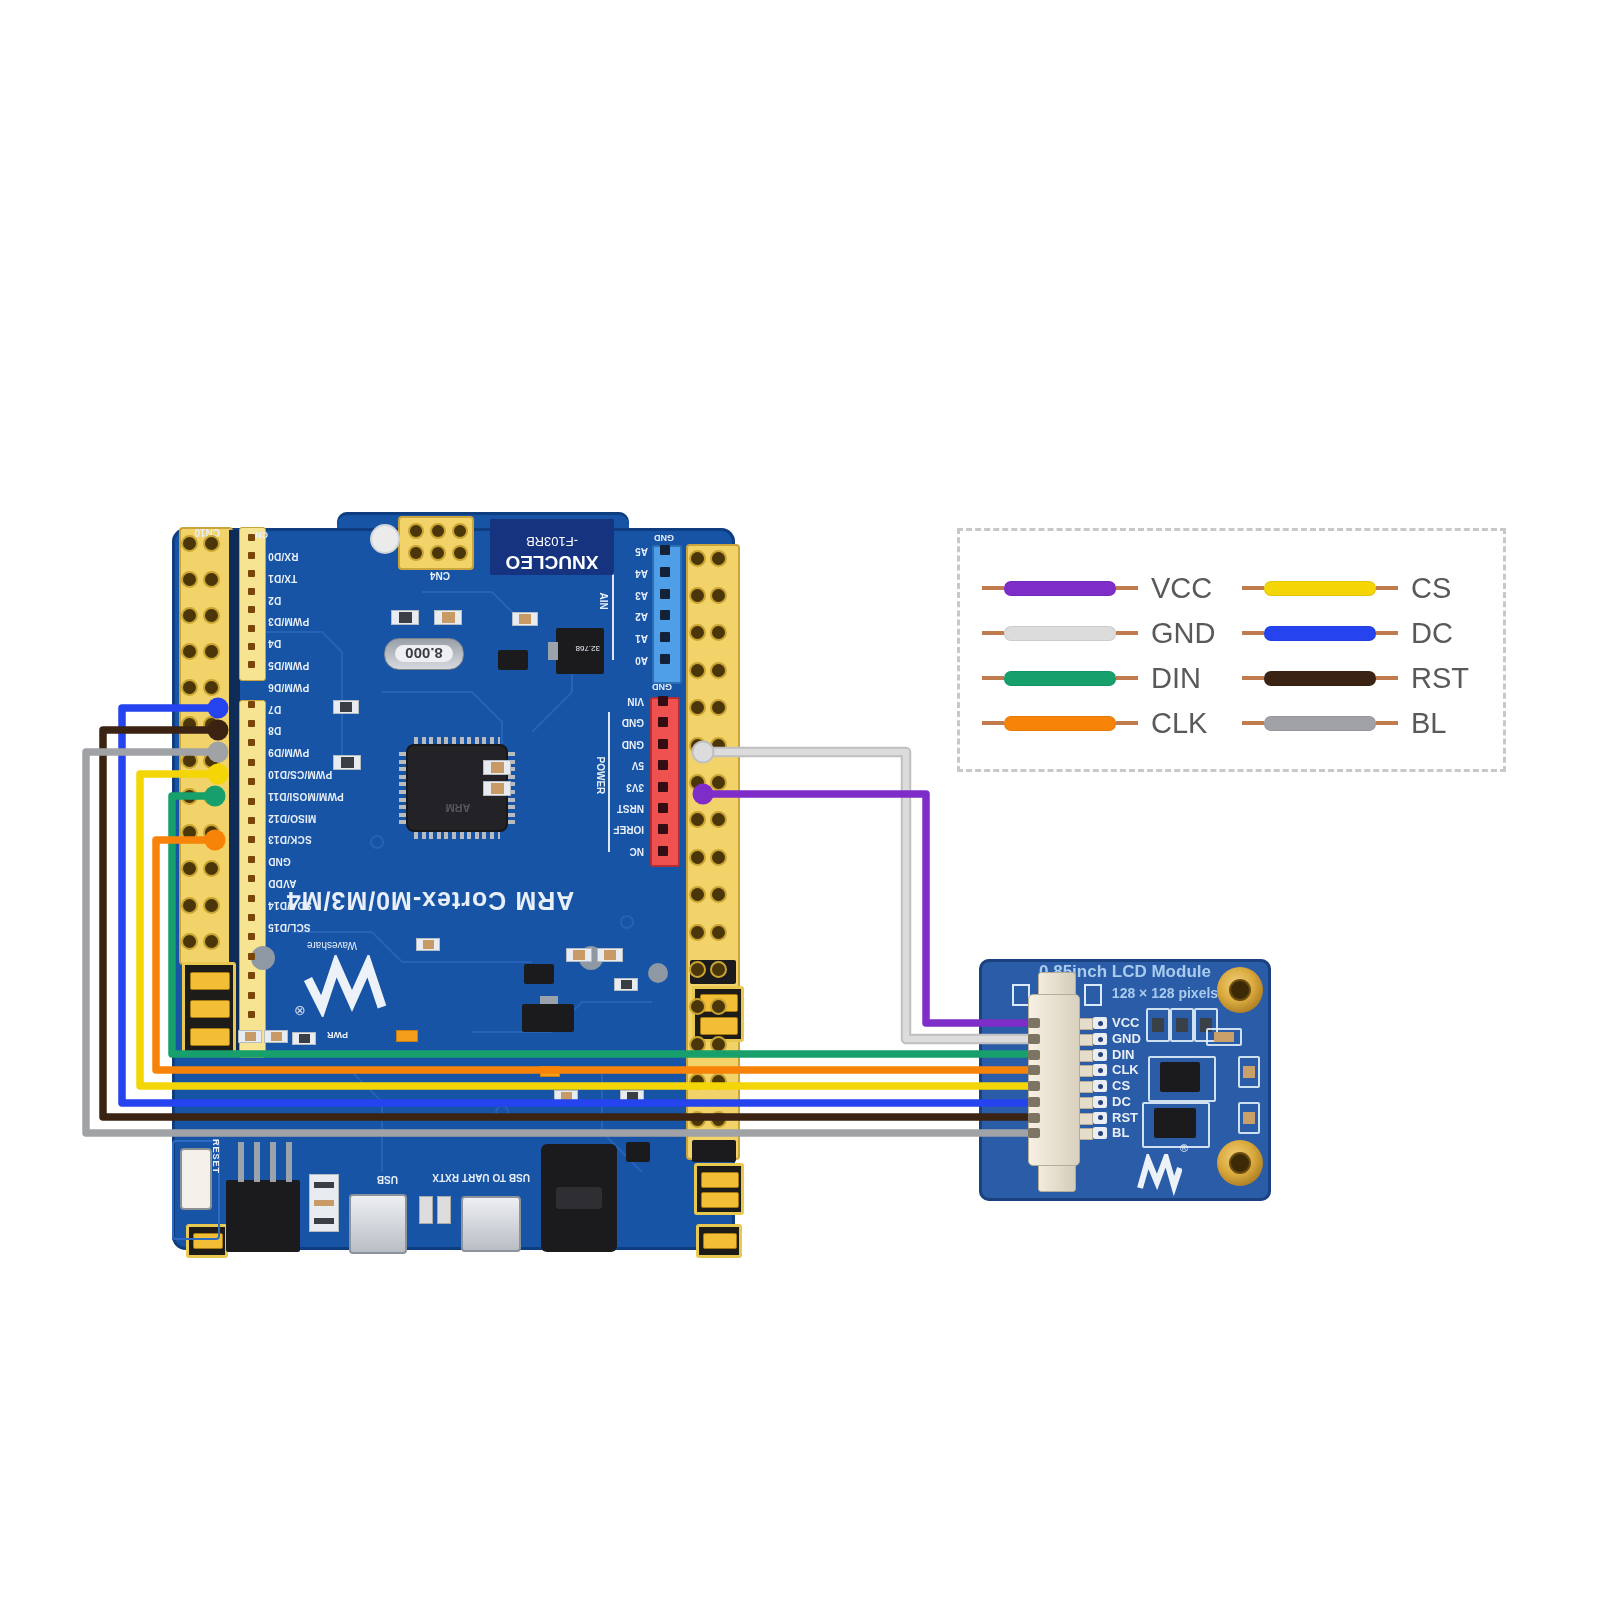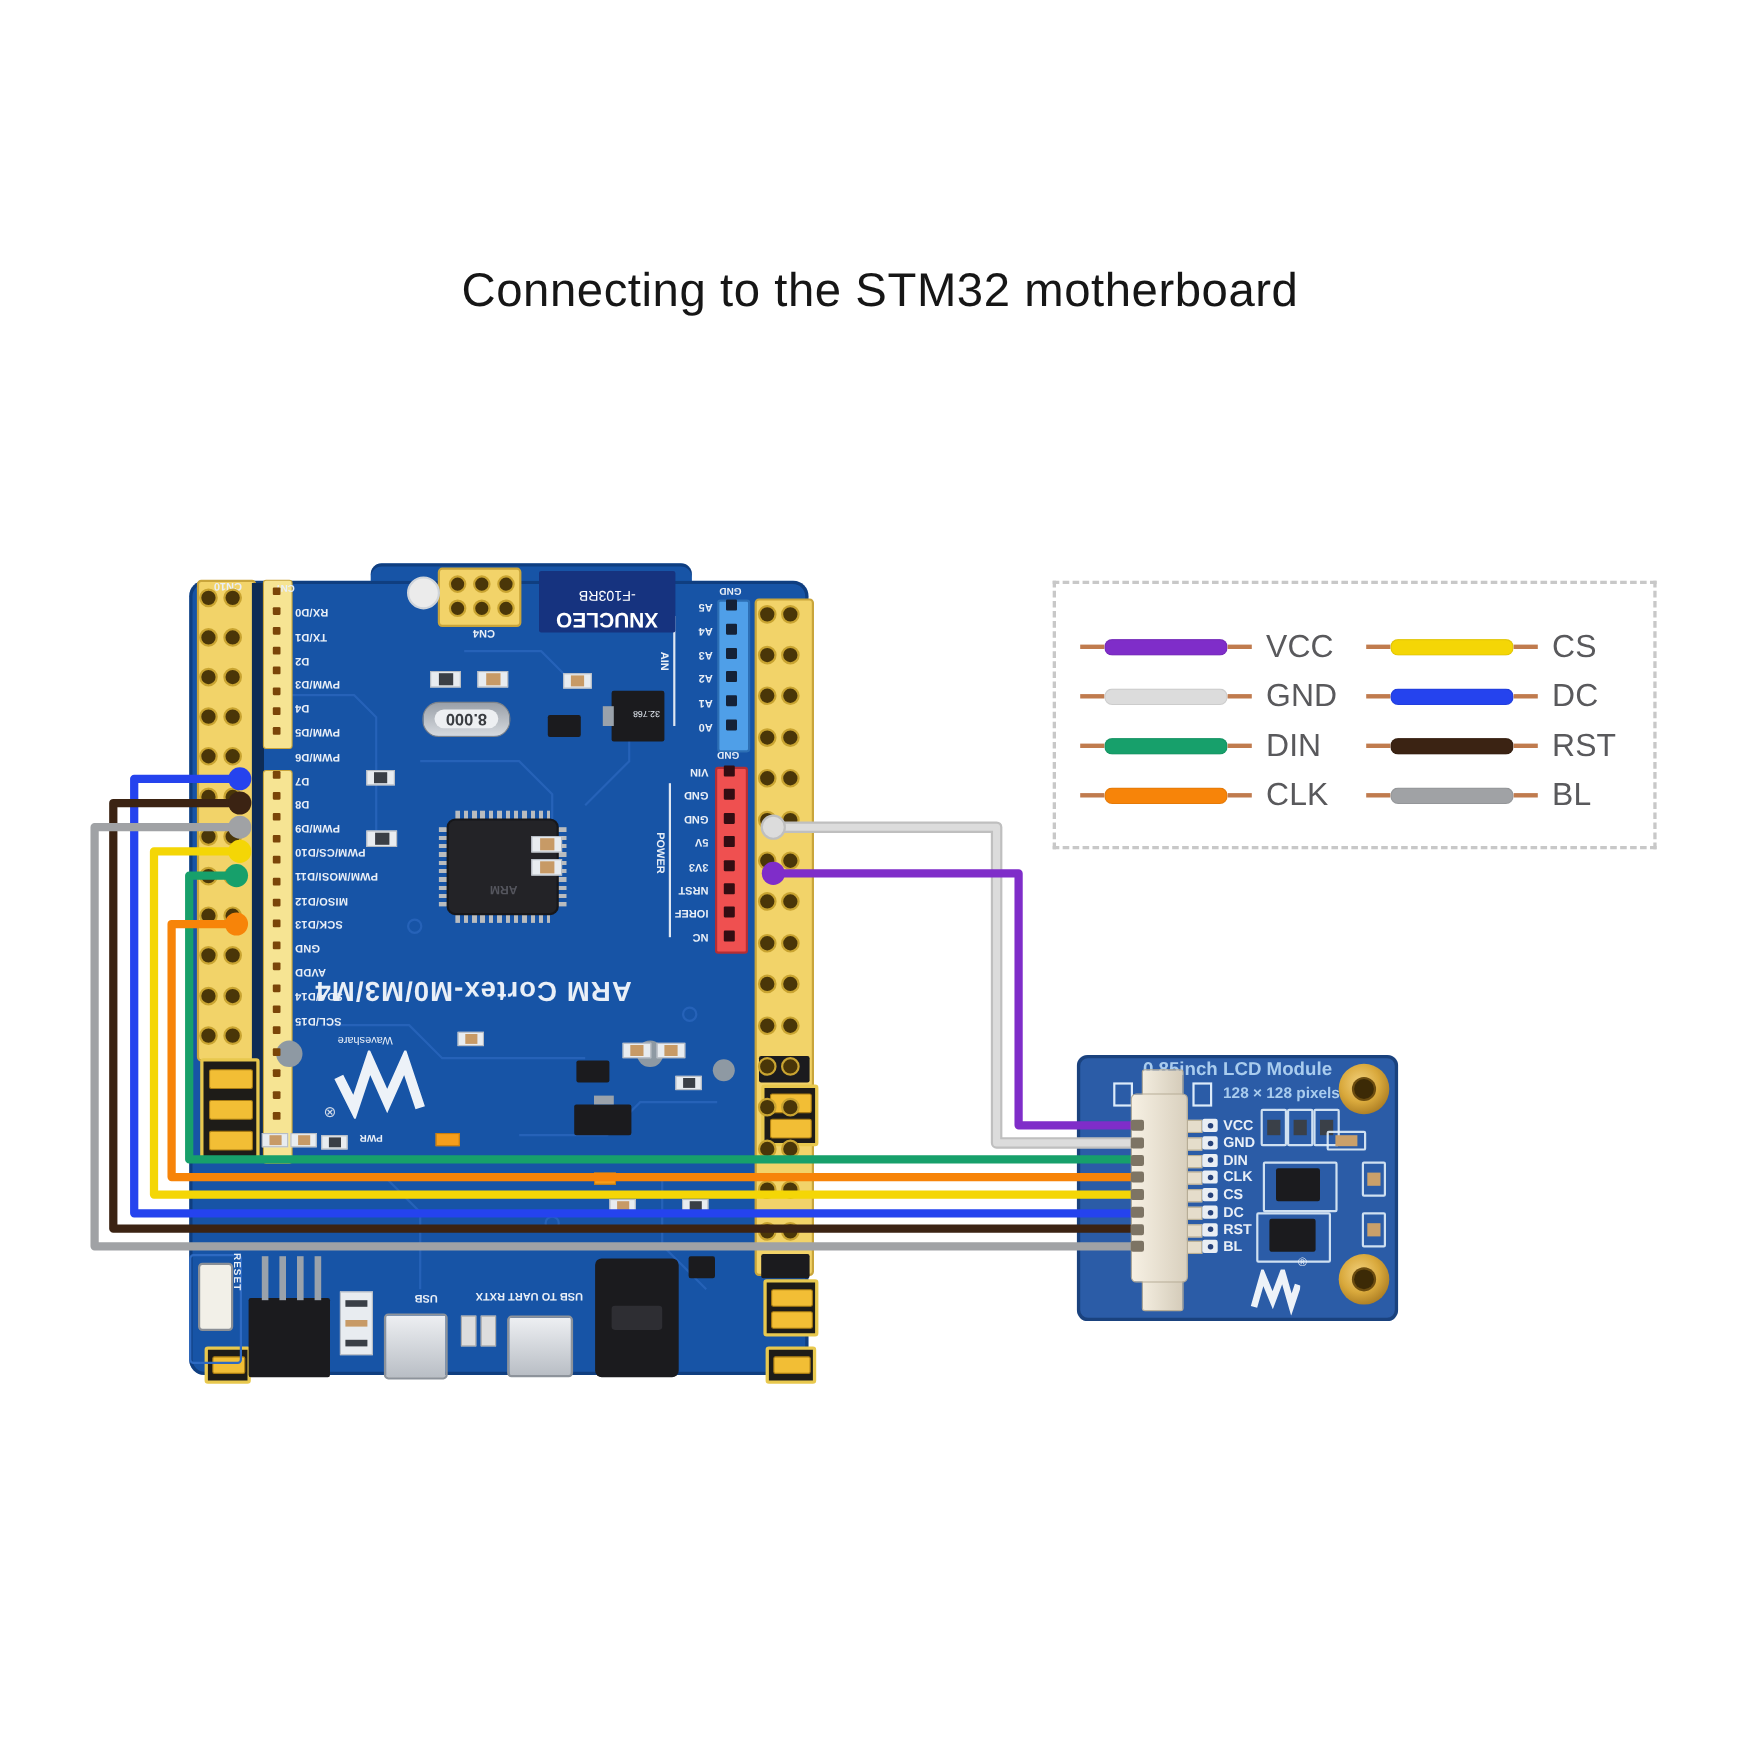--- a/index.html
+++ b/index.html
@@ -60,21 +60,20 @@
   .leg-label{margin-left:13px;font-size:29px;color:#59595C;}
 
   .padlcd{background:#E9EEF4;border-radius:2px;}
   .padlcd .h{position:absolute;left:50%;top:50%;width:5px;height:5px;margin:-2.5px 0 0 -2.5px;border-radius:50%;background:#27427A;}
 </style>
 </head>
 <body>
 
 <div class="stage">
 
-  <div class="abs title" style="top:240px;">Connecting to the STM32 motherboard</div>
 
   <div class="abs board-tab"></div>
   <div class="abs board-base"></div>
 
   <svg class="abs" style="left:172px;top:512px;" width="565" height="740">
     <g stroke="#2E6AC2" stroke-width="2" fill="none" opacity="0.65">
       <path d="M60,120 L150,120 L170,140 L170,250"></path>
       <path d="M210,180 L300,180 L330,210 L330,300"></path>
       <path d="M120,420 L200,420 L230,450 L360,450"></path>
       <path d="M400,120 L400,180 L360,220"></path>

